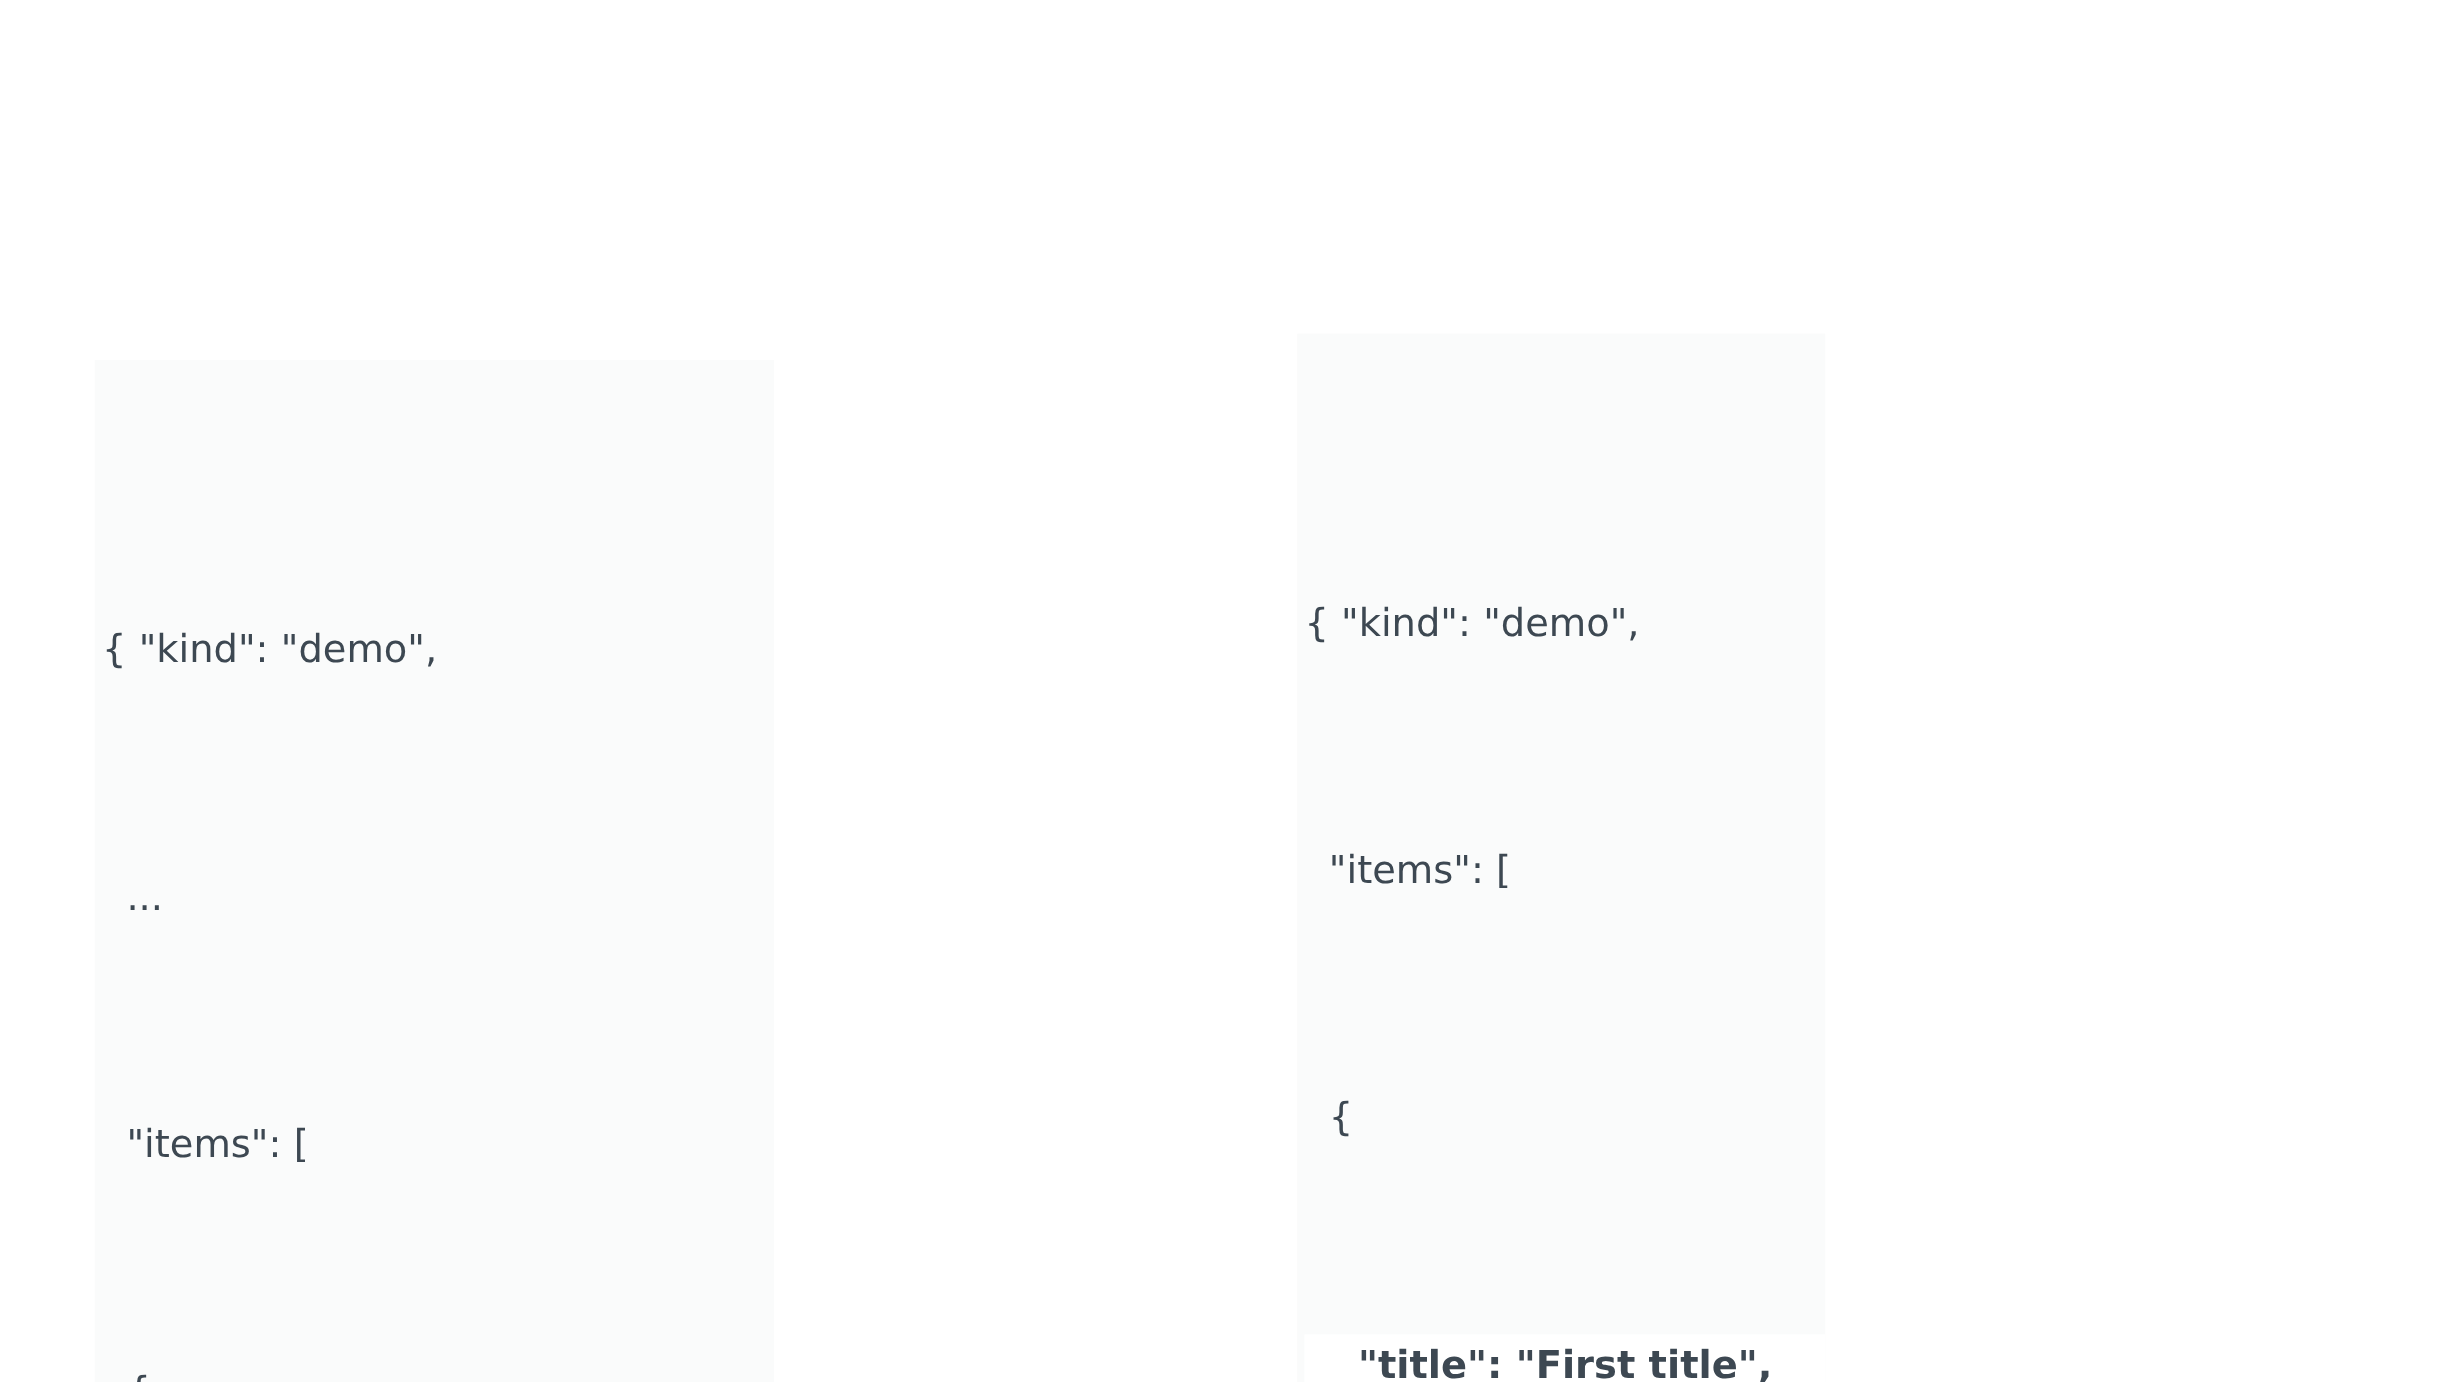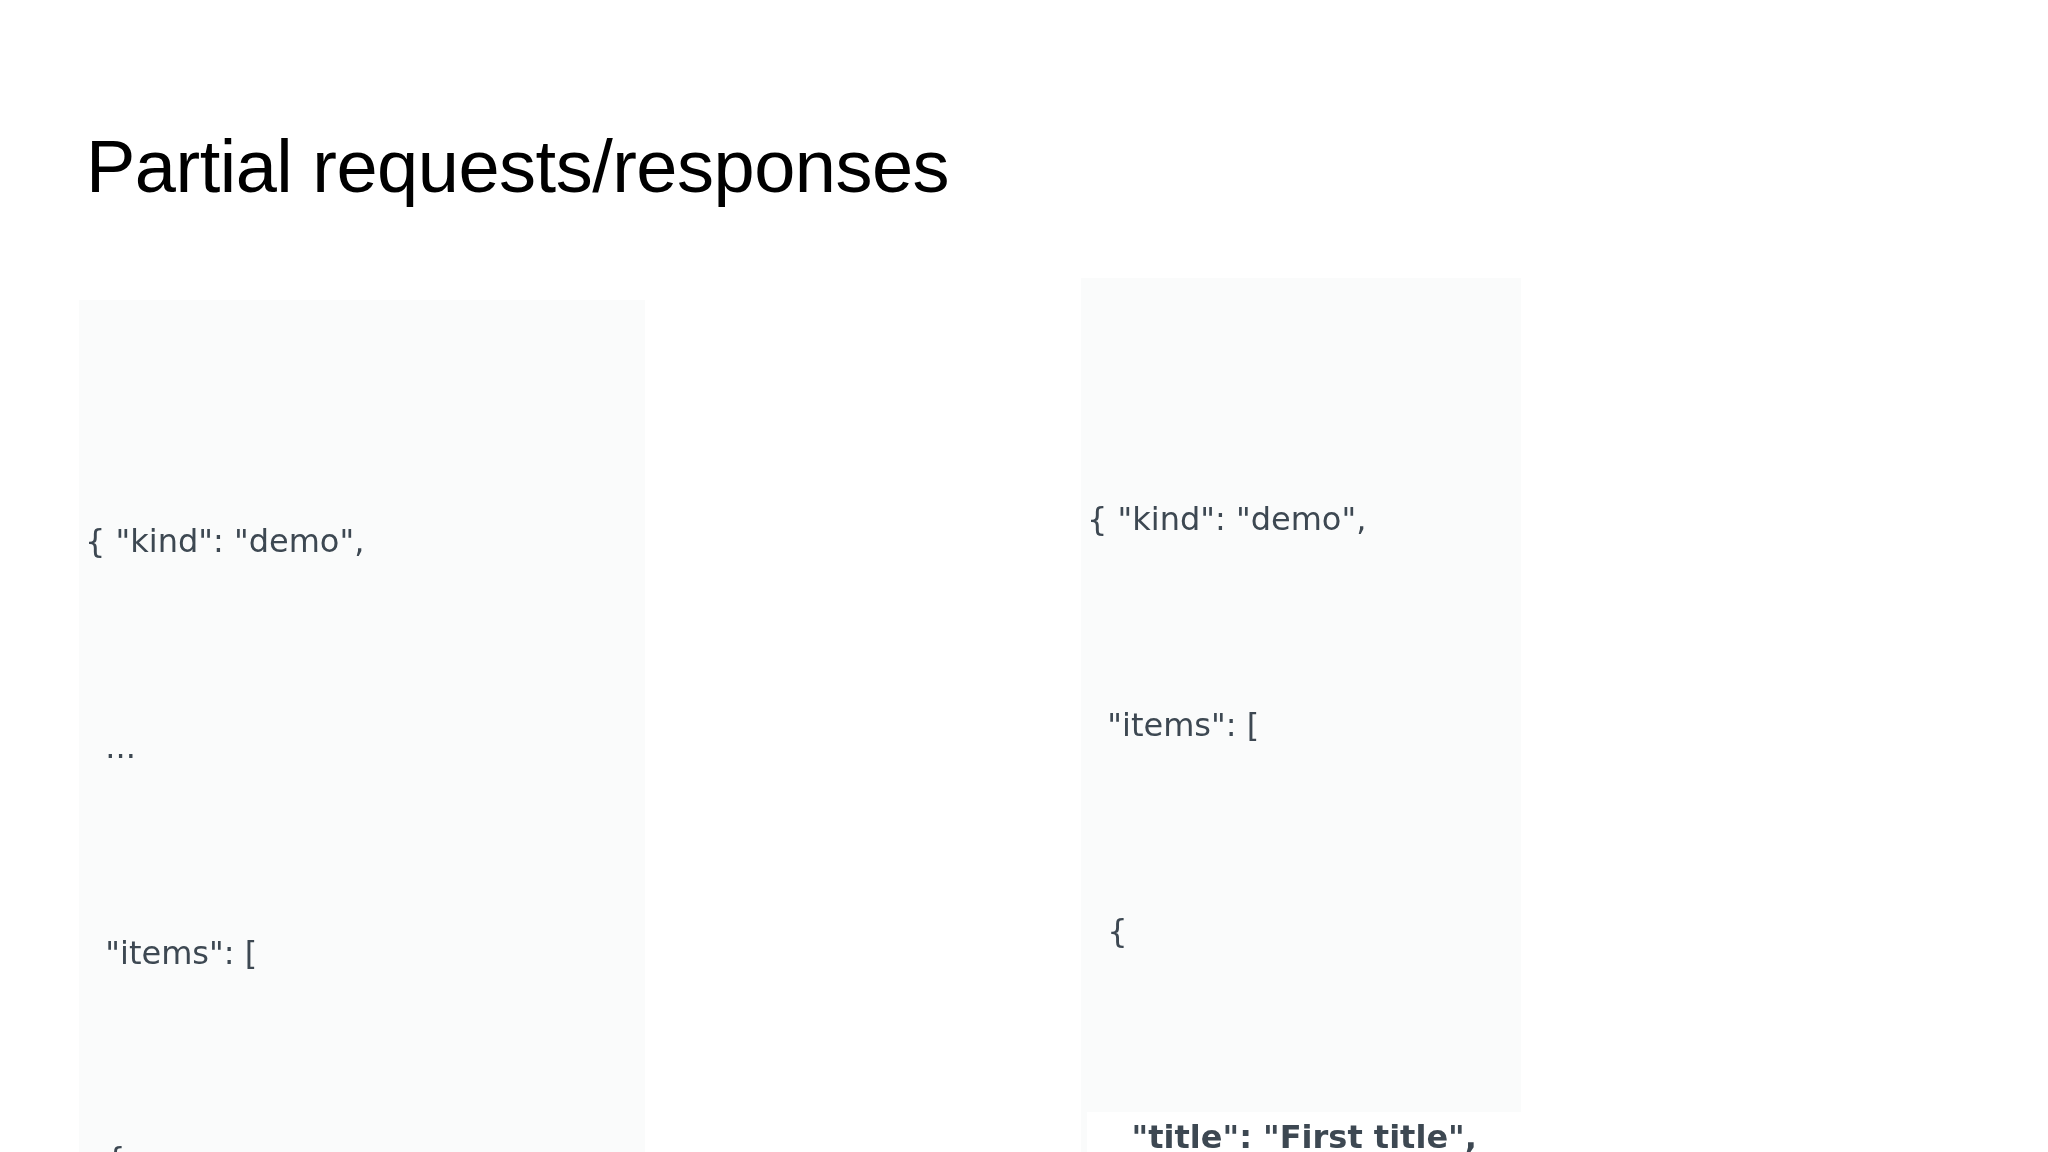--- a/index.html
+++ b/index.html
@@ -56,21 +56,20 @@
   .code-line.bold {
     font-weight: bold;
     background: #ffffff;
   }
 </style>
 </head>
 <body>
 
 <div class="slide">
 
-  <h1 class="title" style="margin:0; font-weight:400;">Partial requests/responses</h1>
 
   <div class="code code-left">
     
   
       <div class="code-line">{ "kind": "demo",</div>
     
       <div class="code-line">  ...</div>
     
       <div class="code-line">  "items": [</div>
     

